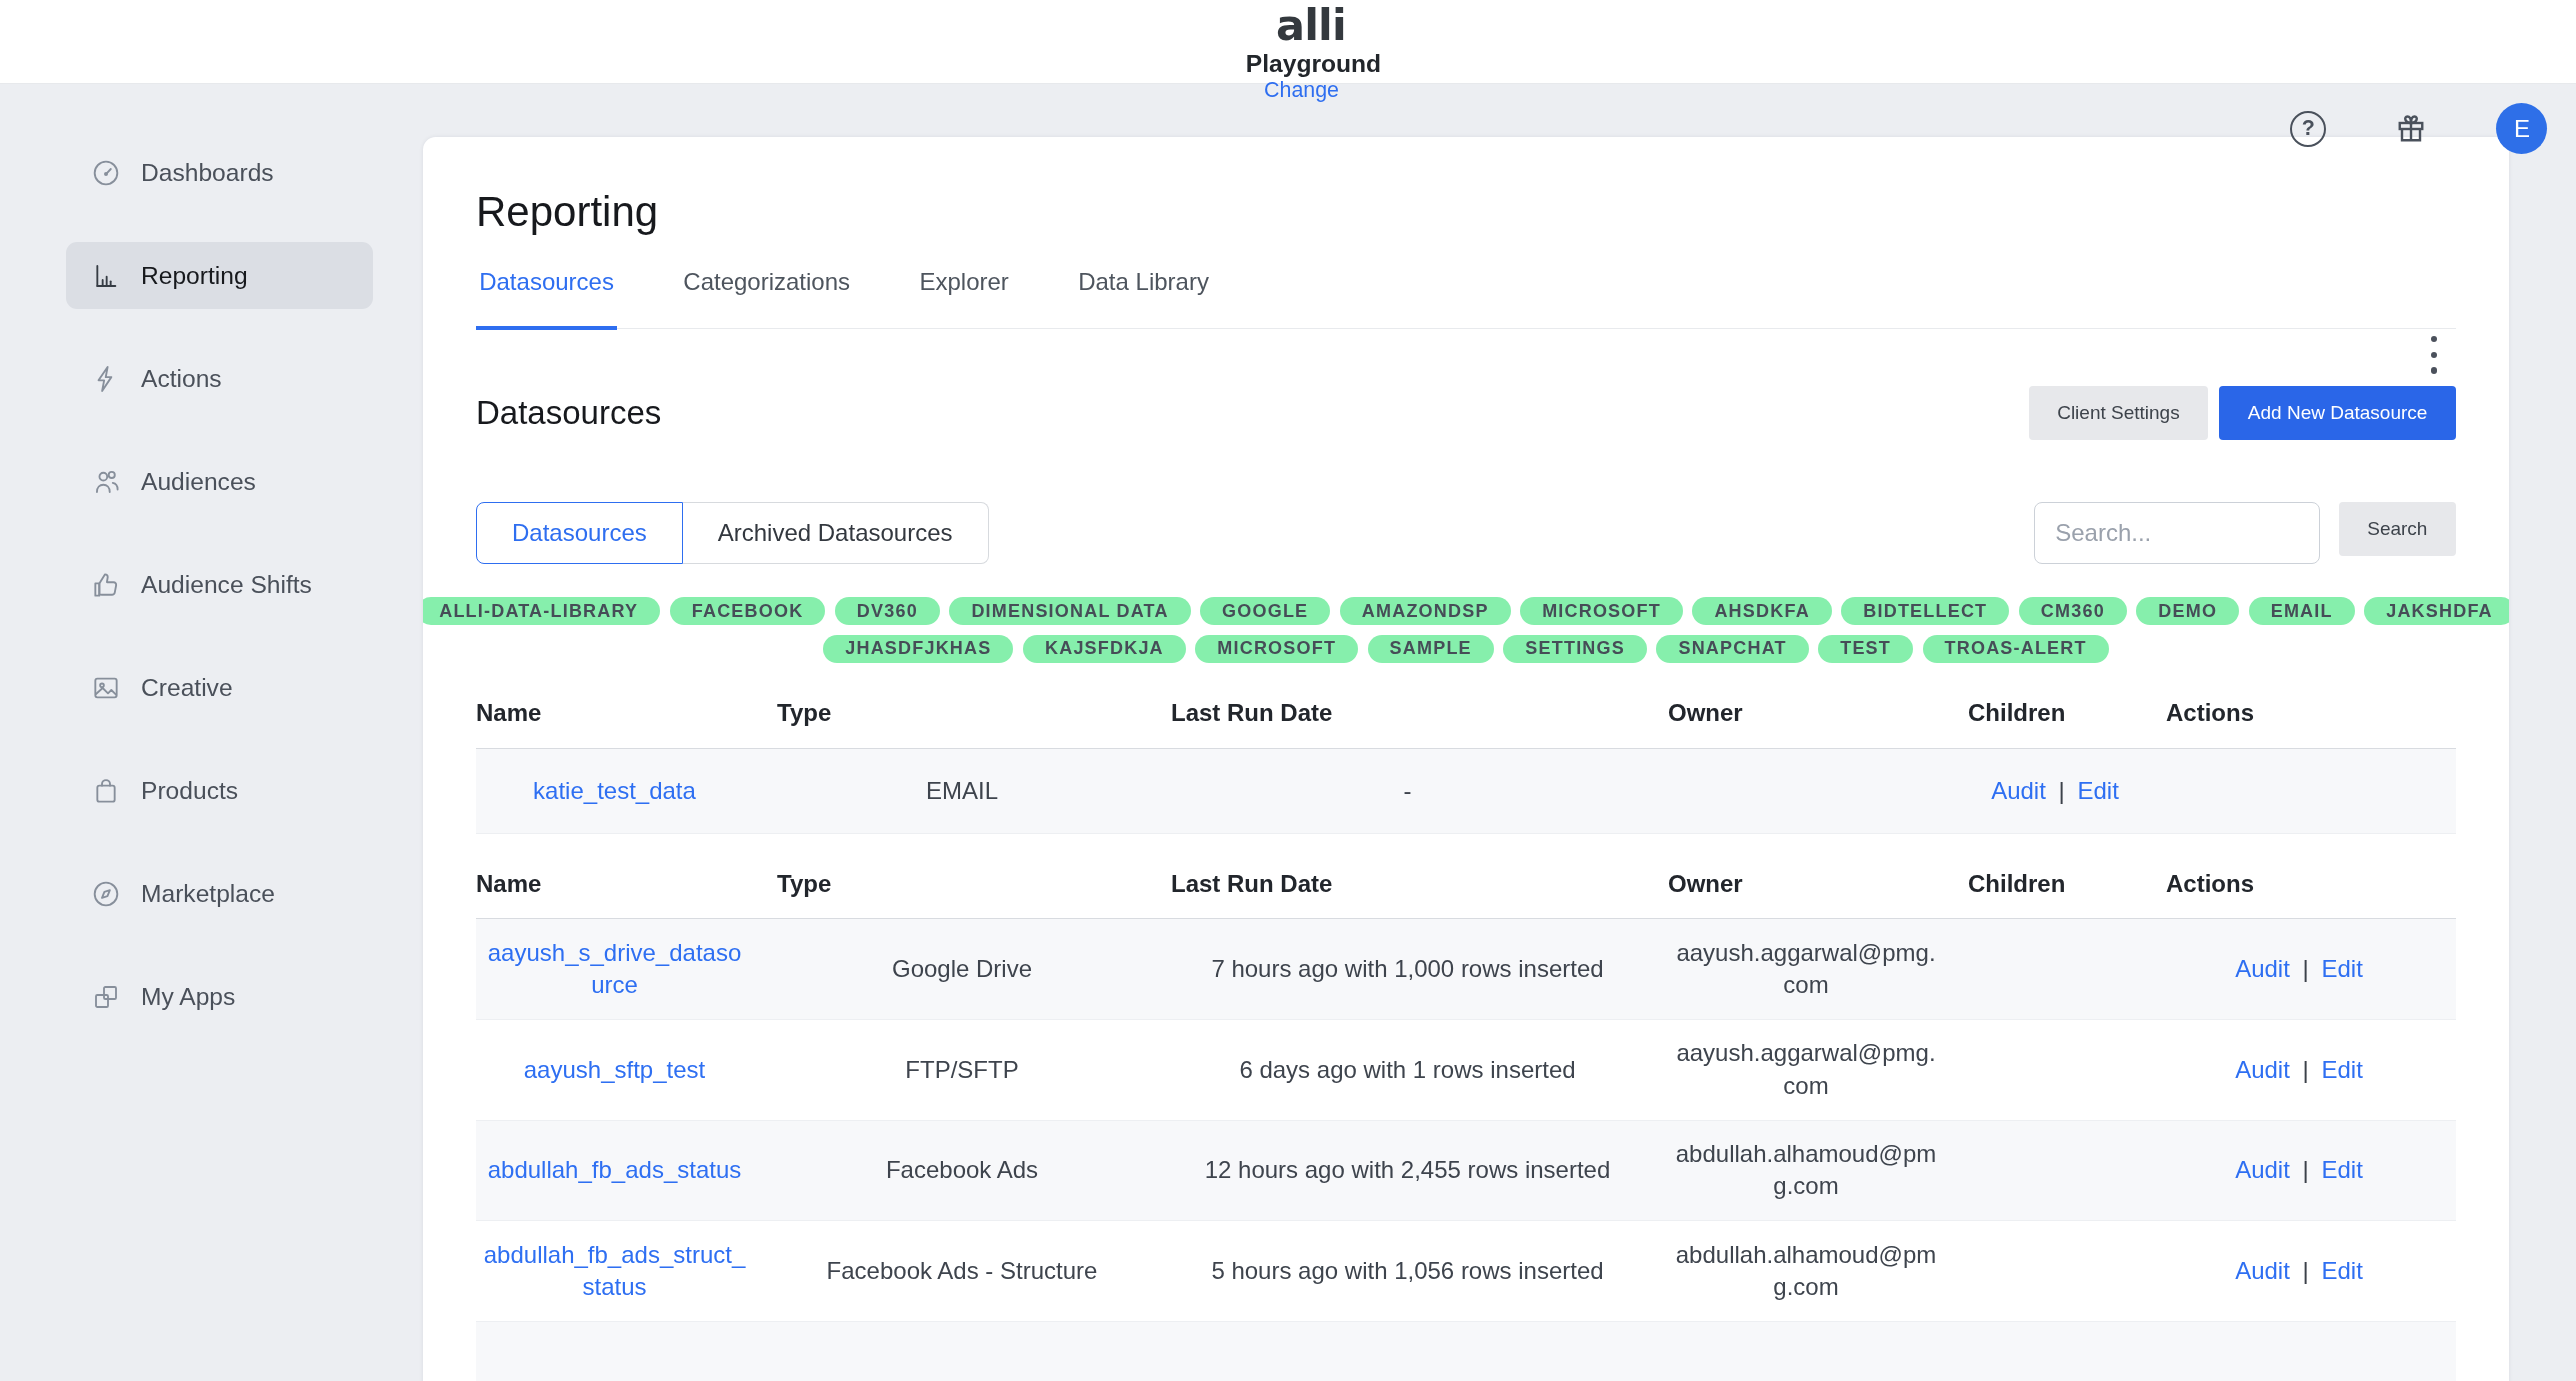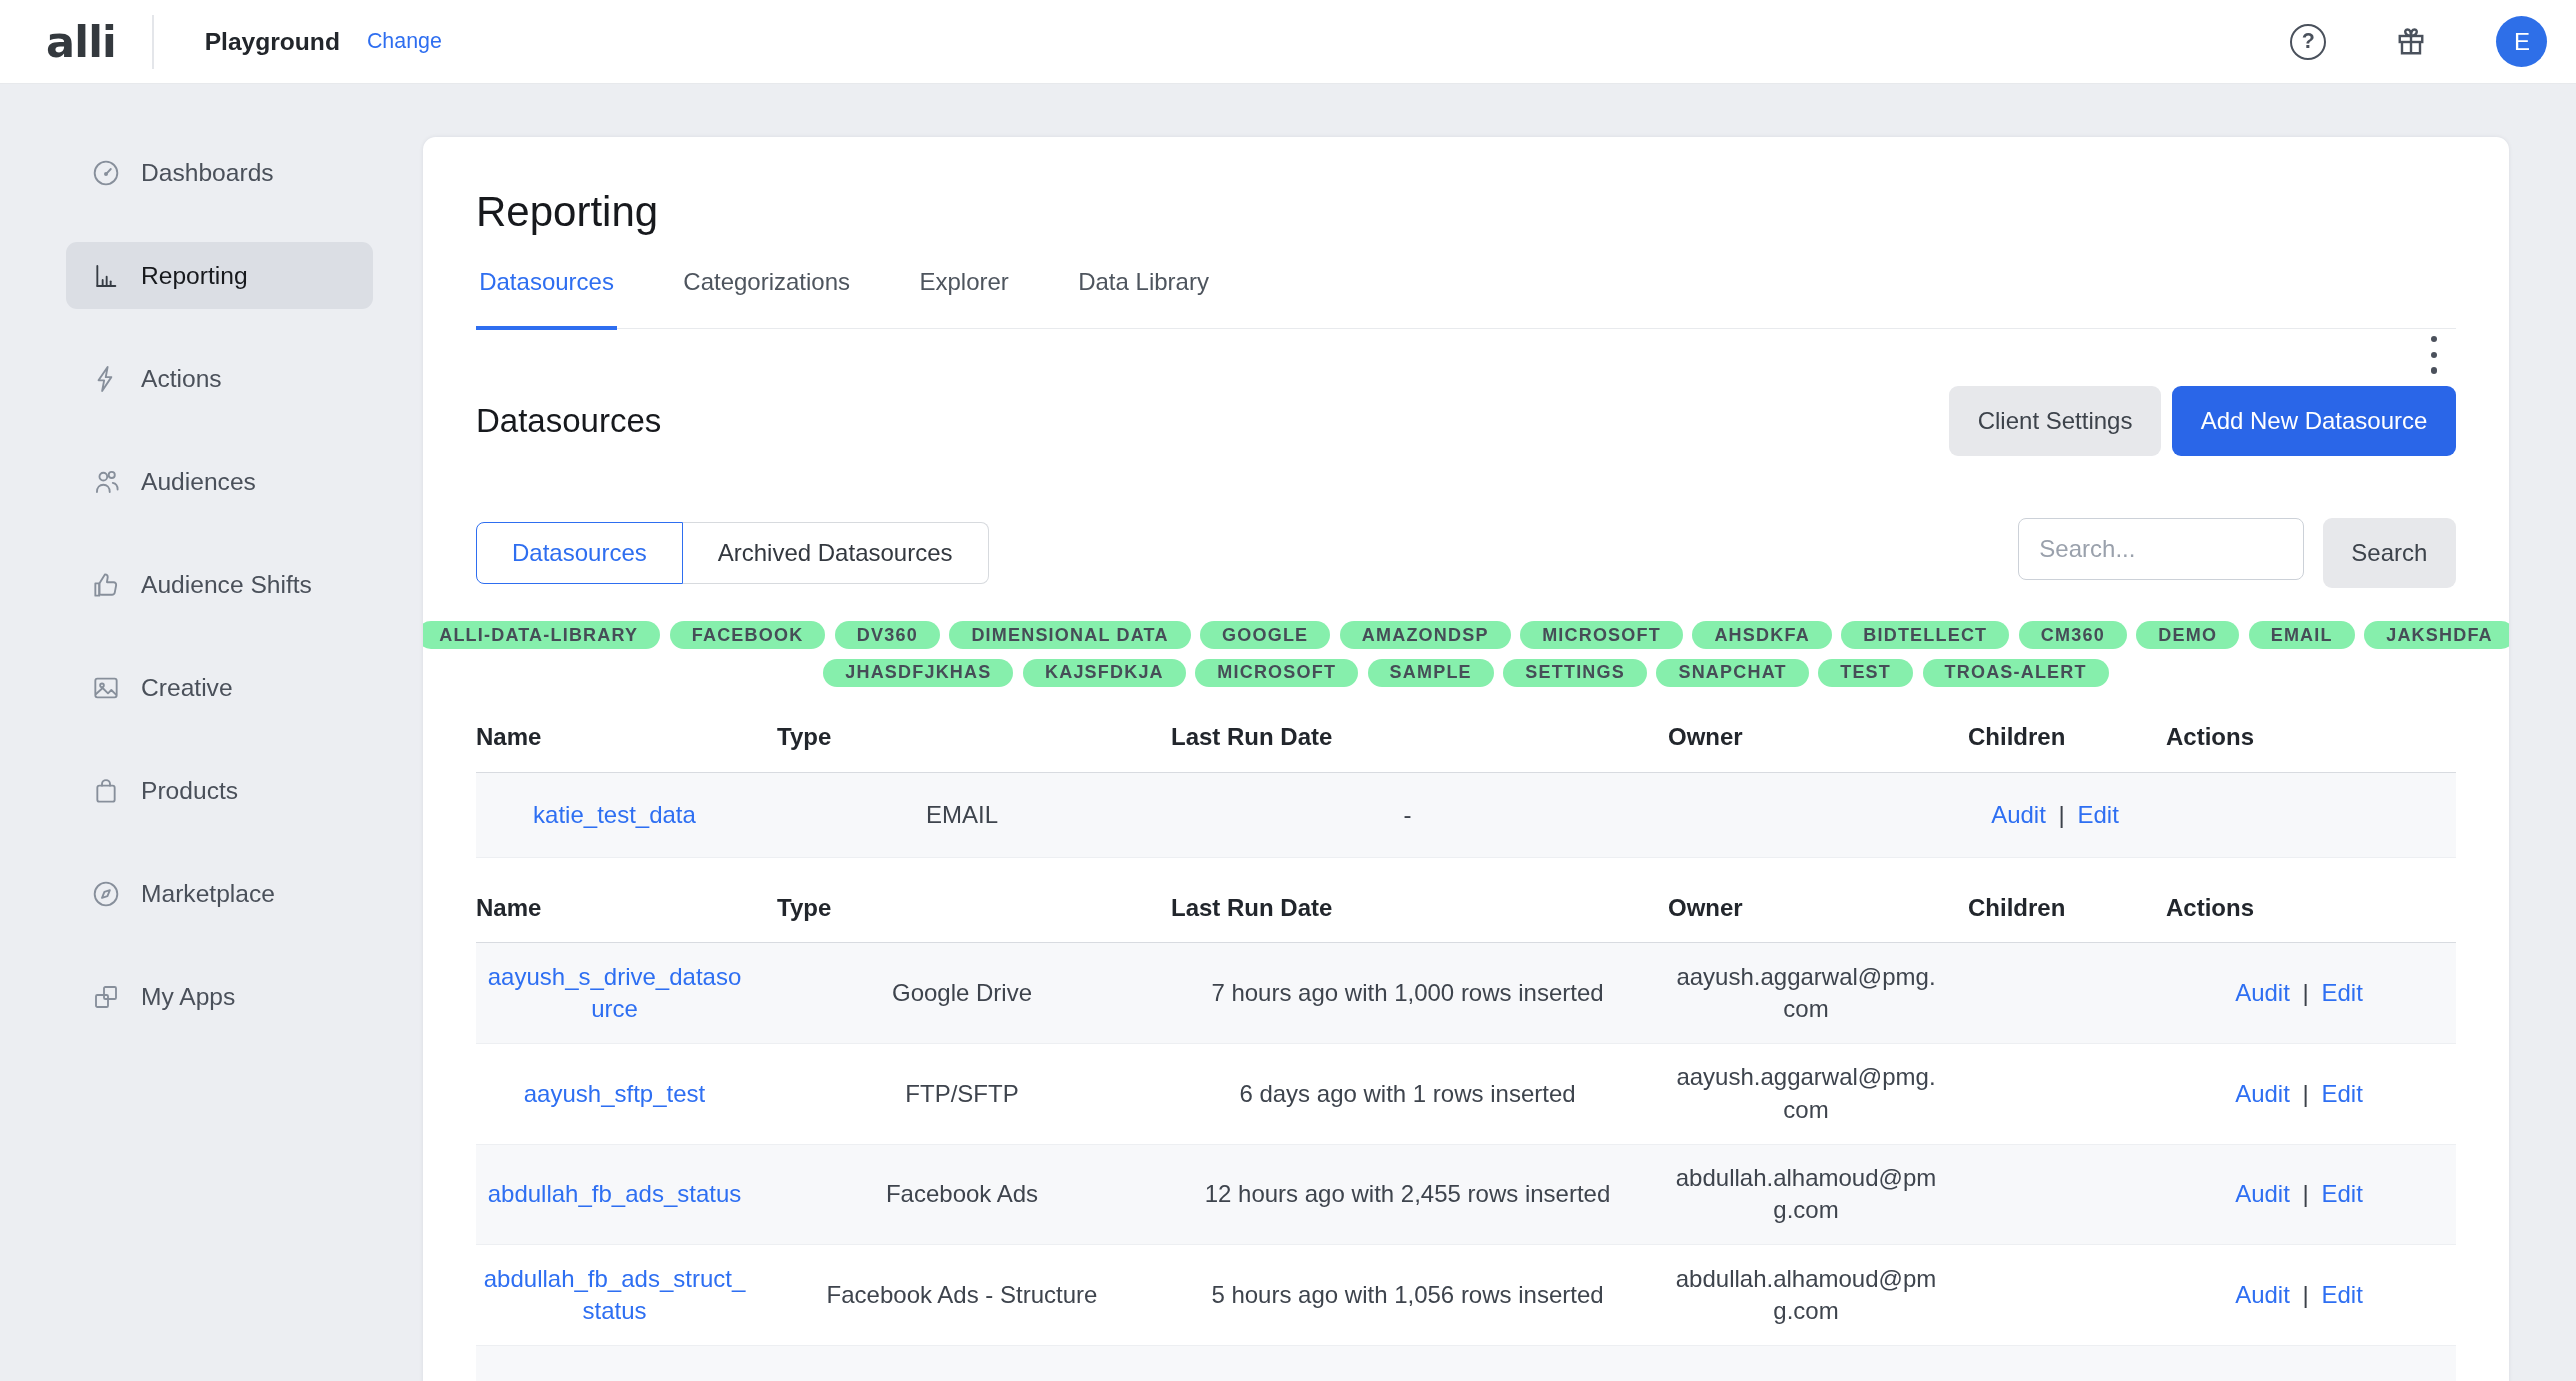--- a/index.html
+++ b/index.html
@@ -7,21 +7,21 @@
   body {
     font-family:"Liberation Sans","DejaVu Sans",sans-serif;
     background:#eceef2; color:#3e444d; position:relative;
   }
   a { text-decoration:none; }
 
   
   .topbar {
     position:absolute; top:0; left:0; right:0; height:84px;
     background:#ffffff; border-bottom:1.6px solid #e7e9ec;
-    display:flex; align-items:center; z-index:20;
+    display:flex; align-items:center; z-index:20;flex-direction:column;
   }
   .logo { margin-left:46px; font-family:"DejaVu Sans",sans-serif; font-size:43px; font-weight:700; color:#34393e; letter-spacing:-0.8px; }
   .topbar-divider { width:1.6px; height:54px; background:#e4e6ea; margin-left:36px; }
   .workspace { margin-left:51px; font-size:24.6px; font-weight:700; color:#22262b; }
   .change-link { margin-left:27px; font-size:21.4px; color:#2e6ef0; cursor:pointer; }
   .topbar-right { margin-left:auto; display:flex; align-items:center; gap:67px; margin-right:28.6px; }
   .help-circle {
     width:36px; height:36px; border:2.4px solid #4a515c; border-radius:50%;
     display:flex; align-items:center; justify-content:center;
     font-size:21.4px; font-weight:700; color:#4a515c; cursor:pointer;
@@ -54,21 +54,21 @@
   .kebab { position:absolute; top:194px; right:67px; display:flex; flex-direction:column; gap:9.5px; cursor:pointer; padding:4.8px; }
   .kebab i { width:6.3px; height:6.3px; border-radius:50%; background:#4b515c; }
 
   .tabs { display:flex; margin-top:32px; border-bottom:1.6px solid #e8eaed; }
   .tab { font-size:24px; color:#4e555e; margin-right:63px; padding:0 3.2px 30px; cursor:pointer; }
   .tab.active { color:#2e6ef0; border-bottom:4.8px solid #2e6ef0; margin-bottom:-1.6px; }
 
   .section-row { display:flex; align-items:center; margin-top:57px; }
   .section-heading { font-size:33px; font-weight:400; color:#17191d; }
   .section-actions { margin-left:auto; display:flex; gap:11px; }
-  .btn { height:70px; padding:0 28.6px; font-size:24px; border:none; border-radius:9px;
+  .btn { height:54px; padding:0 28.6px; font-size:19px; border:none; border-radius:4px;
          display:flex; align-items:center; cursor:pointer; font-family:inherit; }
   .btn-gray { background:#e7e8eb; color:#3d434b; }
   .btn-blue { background:#2a66e8; color:#ffffff; }
 
   .controls-row { display:flex; align-items:center; margin-top:62px; }
   .toggle { display:flex; }
   .toggle-seg { height:62px; padding:0 35px; font-size:24px; display:flex; align-items:center;
                 border:1.6px solid #d7dade; background:#fff; color:#33383f; cursor:pointer; }
   .toggle-seg:first-child { border-radius:8px 0 0 8px; }
   .toggle-seg:last-child  { border-radius:0 8px 8px 0; border-left:none; }

